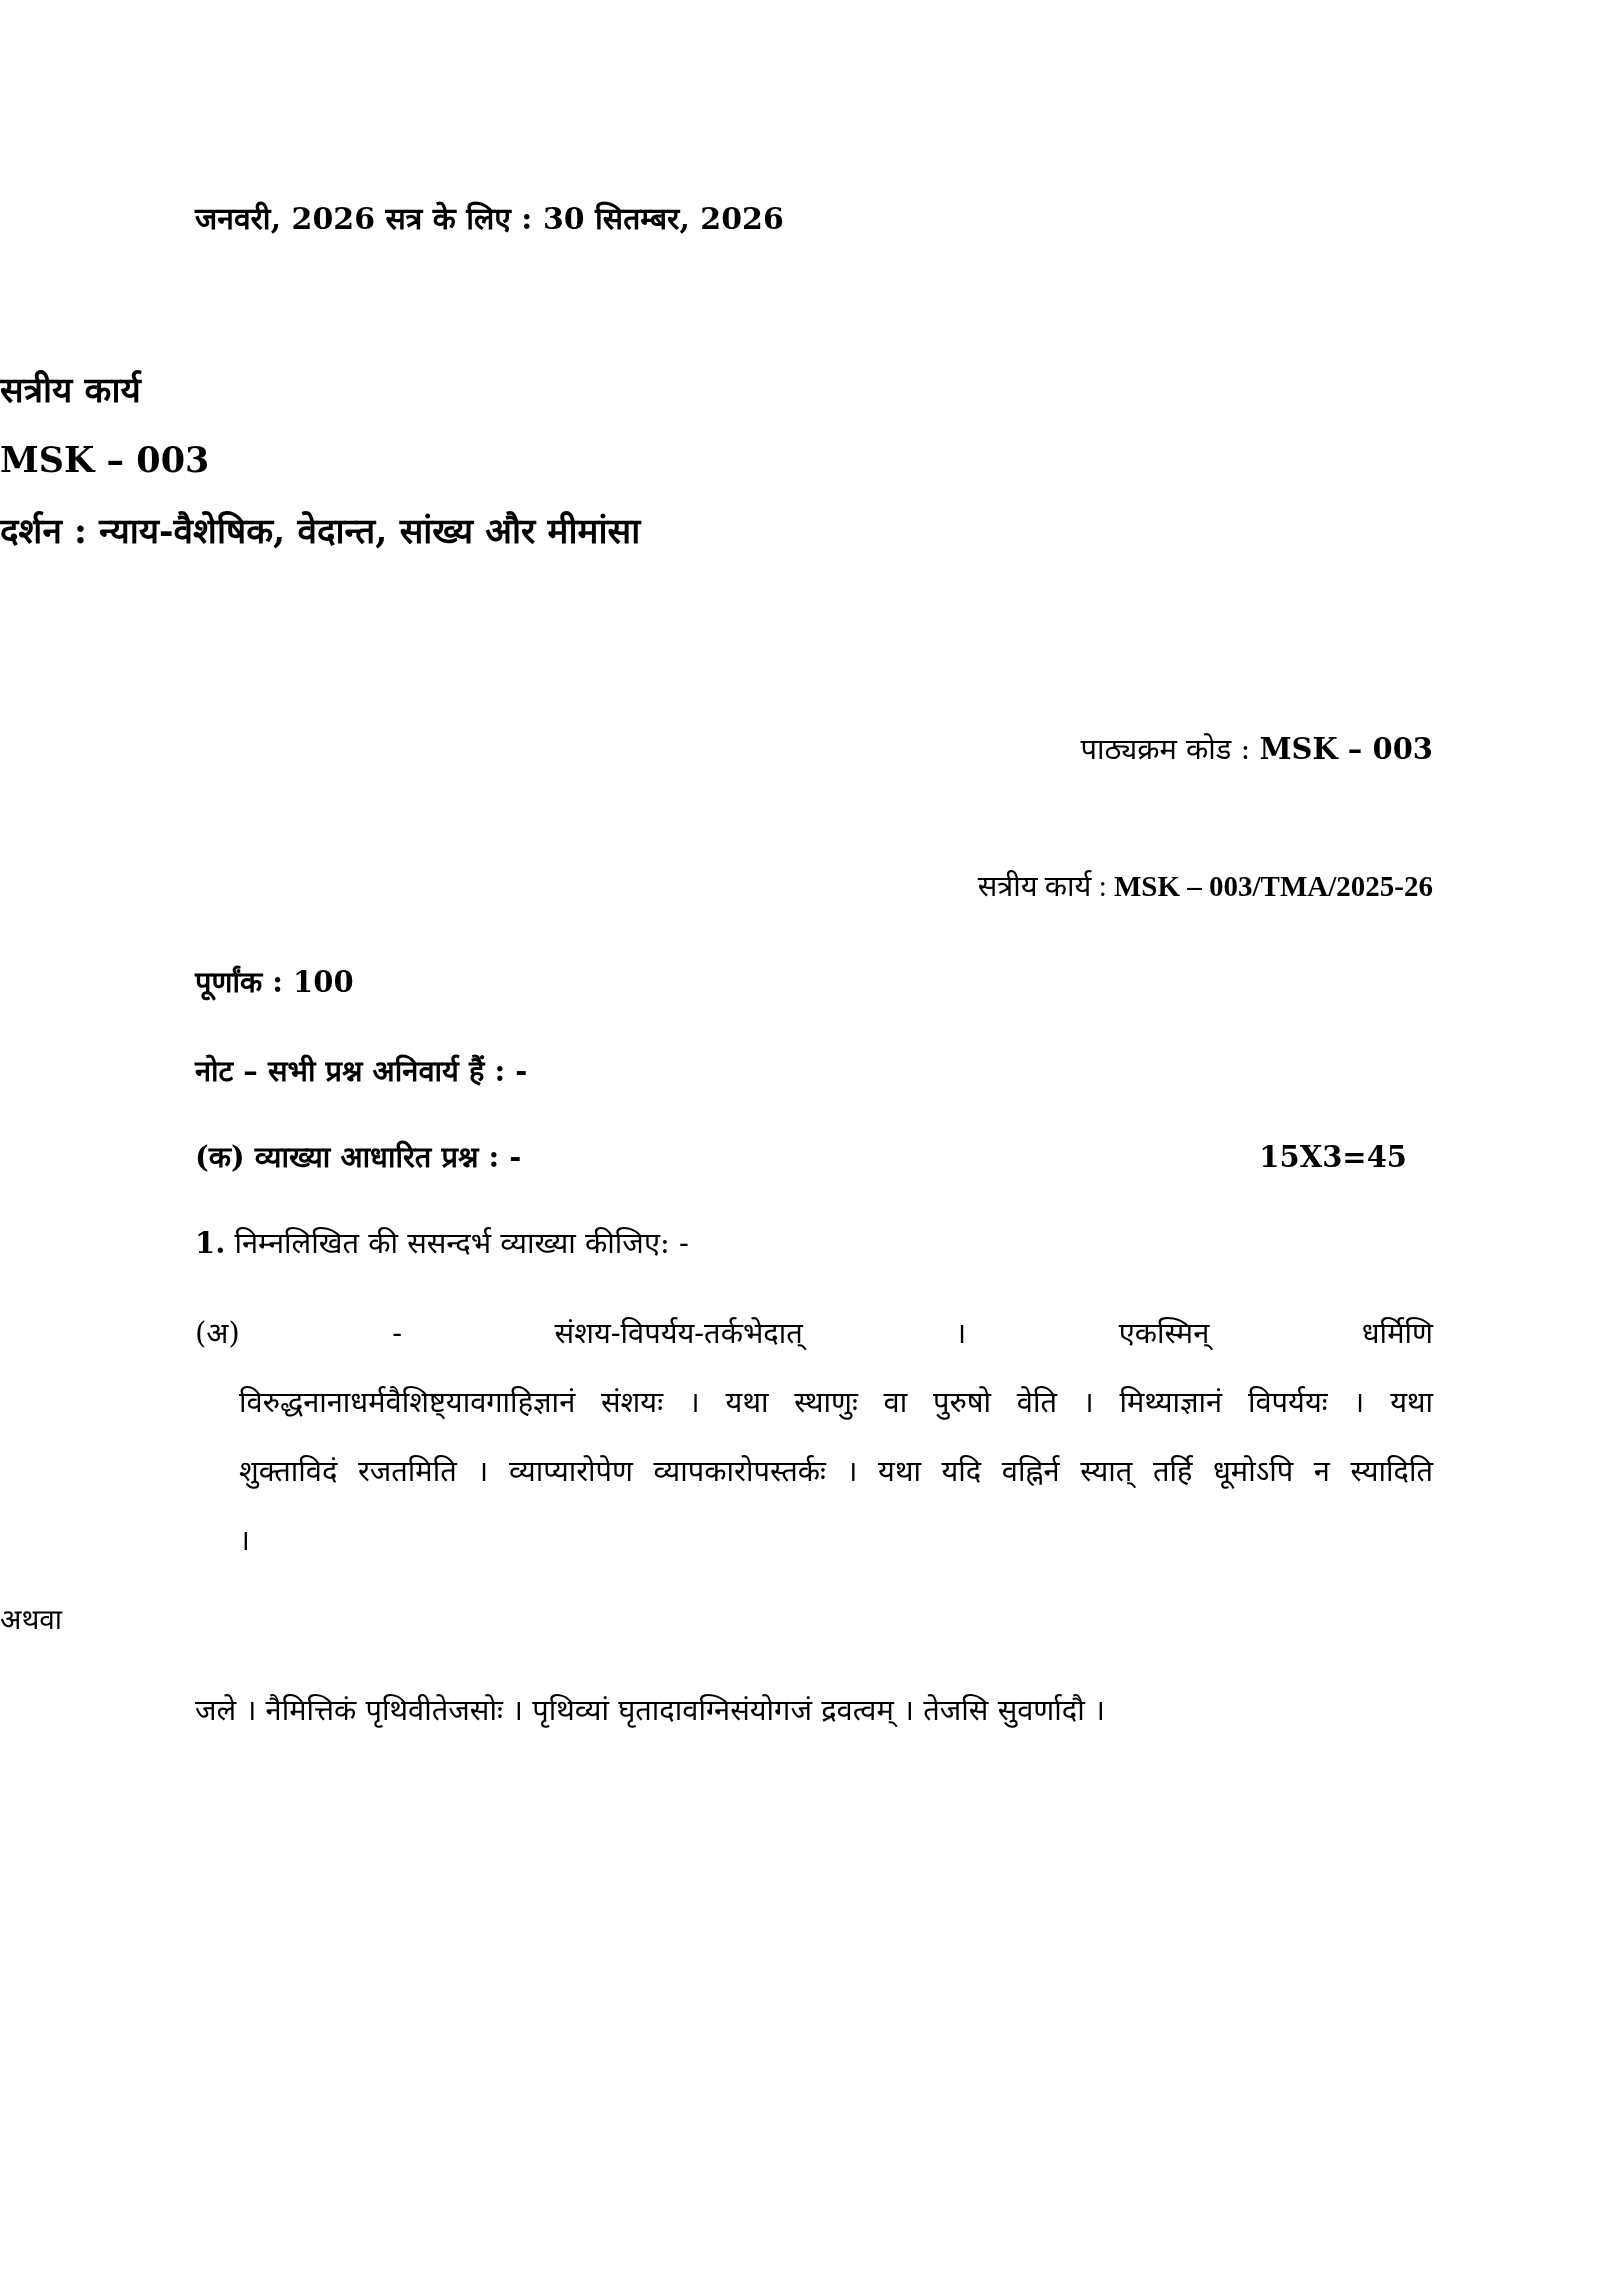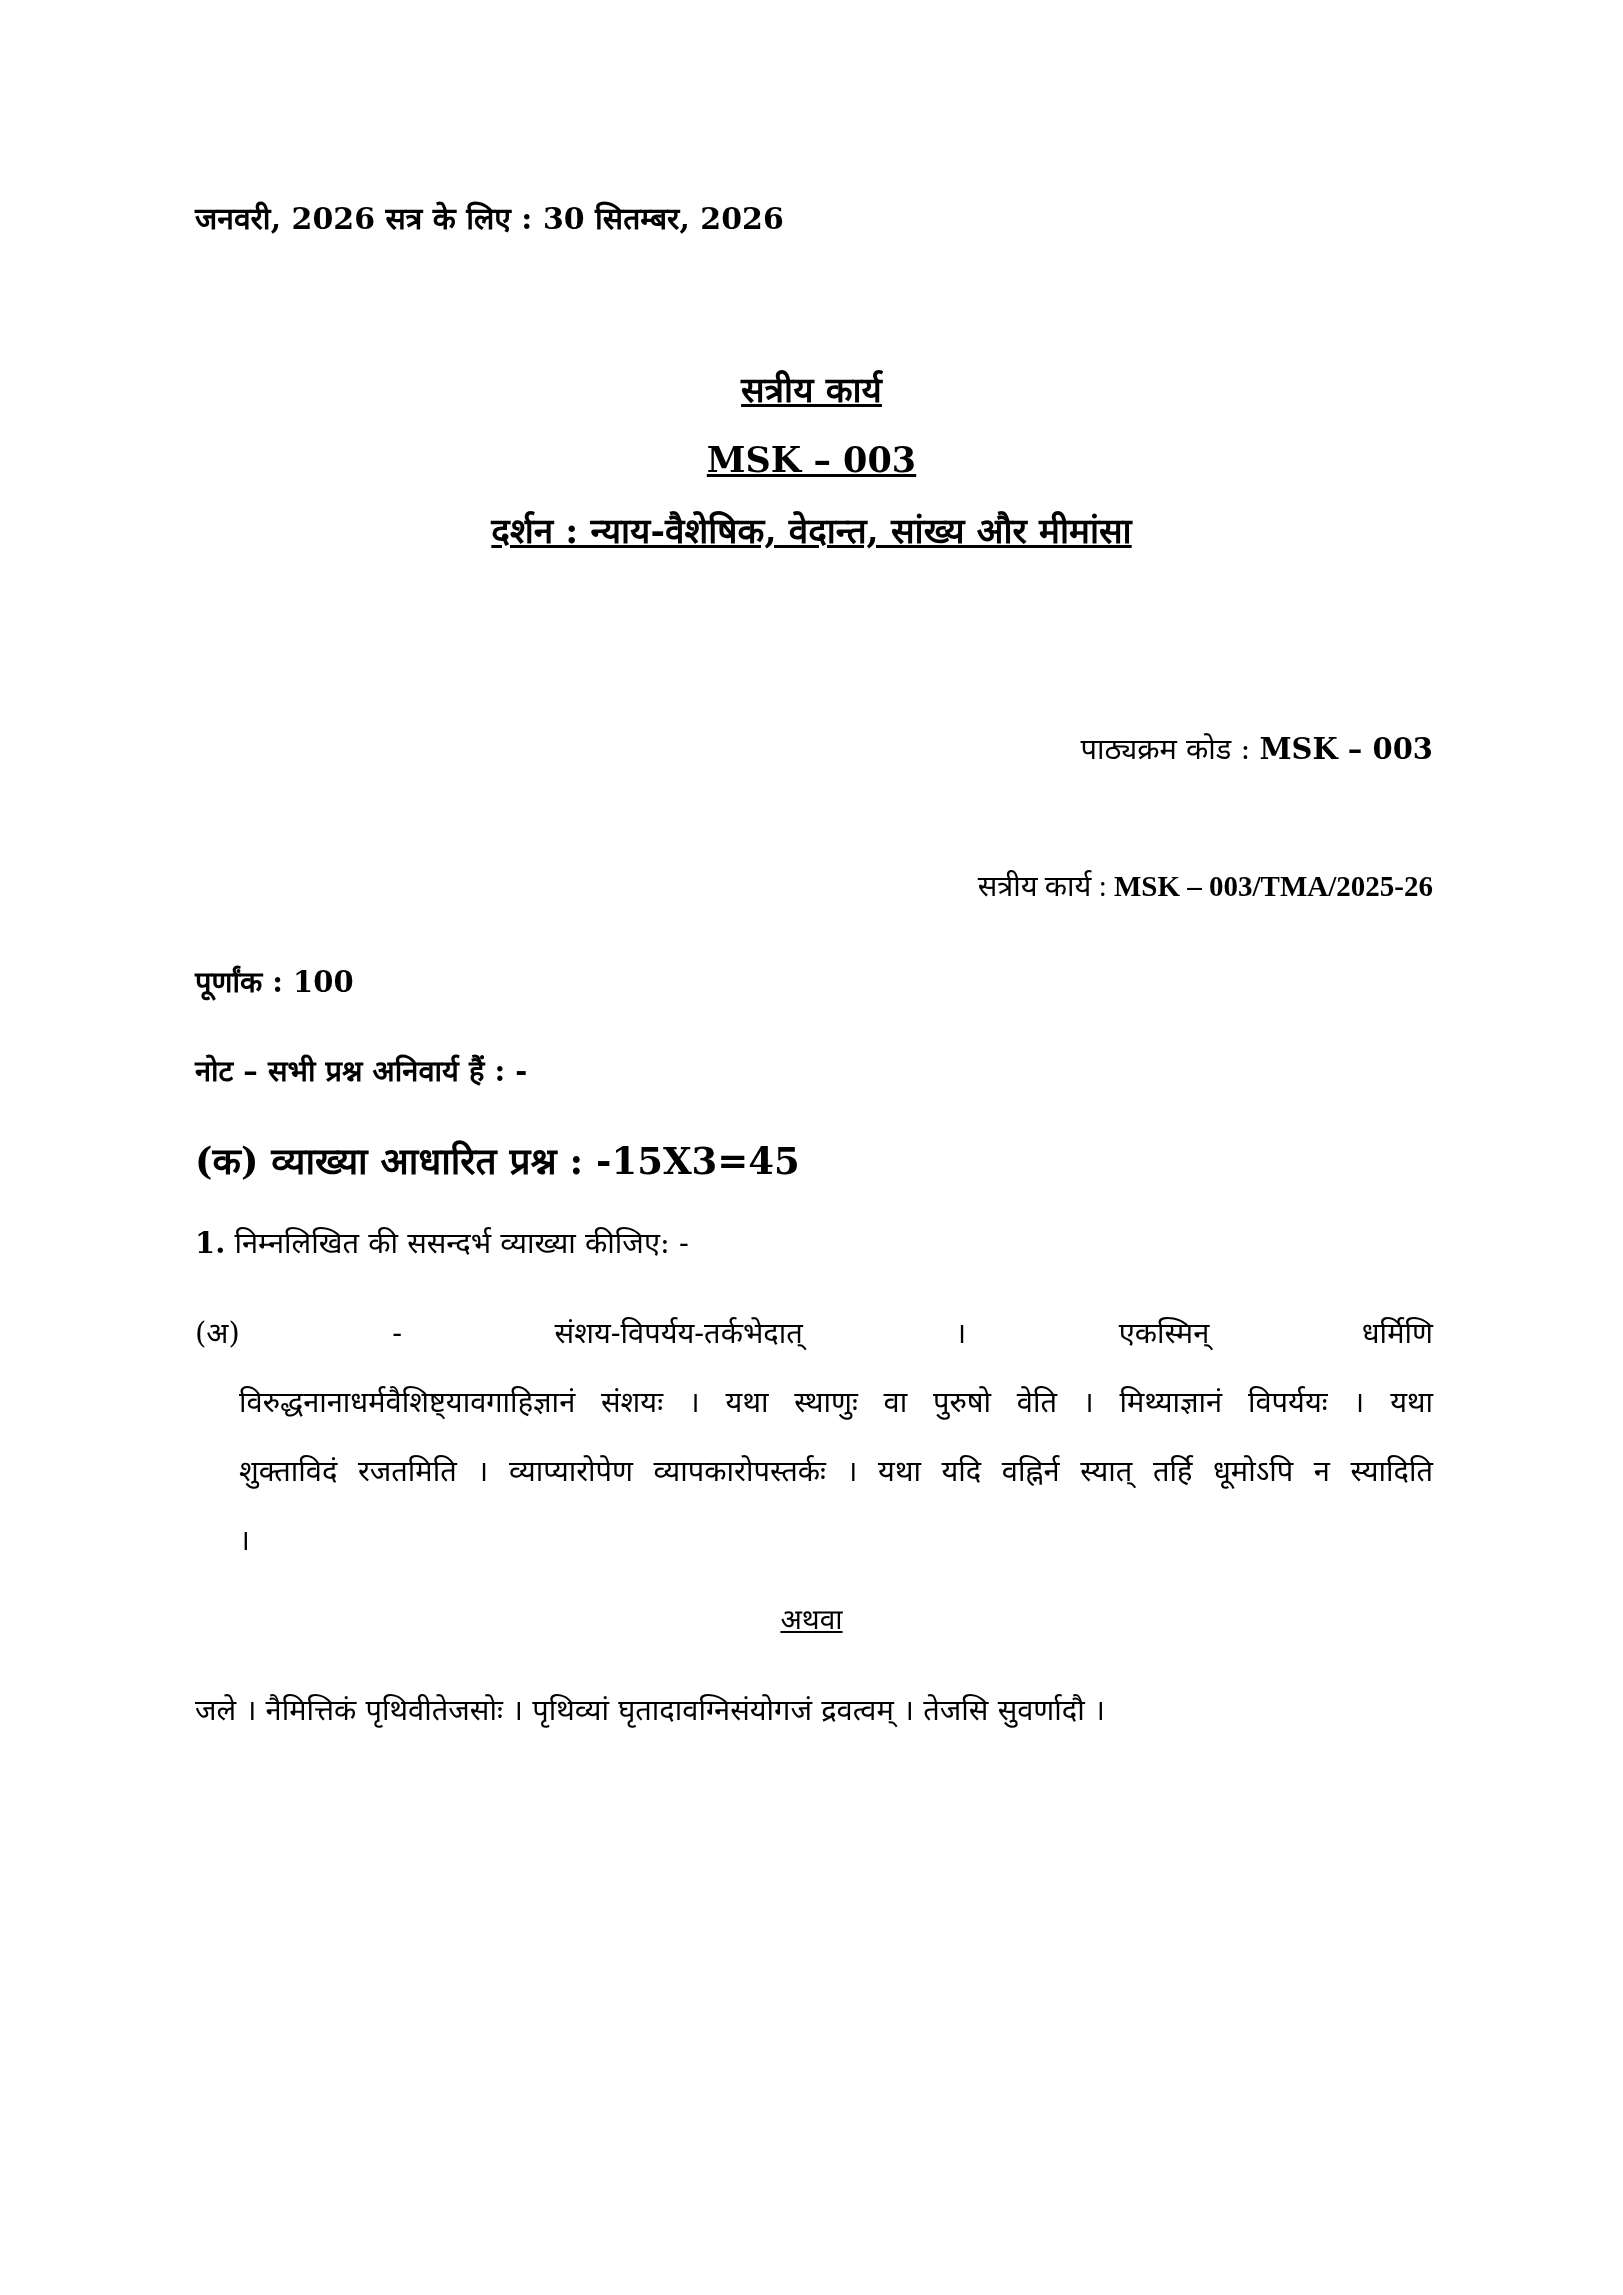--- a/index.html
+++ b/index.html
@@ -2,32 +2,32 @@
 <html style="font-size:10.5px"><head>
 <meta charset="utf-8">
 <style>
   html, body { margin: 0; padding: 0; background: #ffffff; }
   body { width: 1623px; height: 2295px; position: relative; overflow: hidden;
          font-family: "DejaVu Serif", "Liberation Serif", serif; color: #000; }
   .page { position: absolute; left: 0; top: 0; width: 1623px; height: 1622px; background: #fff; border-radius: 16px; }
   .line { position: absolute; white-space: nowrap; line-height: 1; }
   .bold { font-weight: bold; }
   .hdr { left: 195px; top: 204px; font-size: 30px; }
-  .center { left: 0; width: 1623px; text-align: center; text-decoration: underline; }
+  .center { left: 0; width: 1623px; text-align: left; }
   .title1 { top: 372px; font-size: 35px; }
   .title2 { top: 442px; font-size: 35px; }
   .title3 { top: 513px; font-size: 35px; }
   .right { left: 0; width: 1433px; text-align: right; font-size: 29px; margin-top: 44px; }
   .r1 { top: 691px; }
   .r2 { top: 758px; }
   .r3 { top: 828px; font-family: Liberation Serif, serif; }
   .lft { left: 195px; font-size: 29px; }
   .marks-total { top: 968px; }
   .note { top: 1057px; }
-  .section { top: 1143px; left: 195px; width: 1212px; font-size: 37px; display: flex; }
+  .section { top: 1143px; left: 195px; width: 1212px; font-size: 29px; display: flex; justify-content: space-between; }
   .q1 { top: 1229px; }
   .para { position: absolute; left: 195px; width: 1238px; font-size: 29px; line-height: 69px; }
   .para .jl { text-align: justify; text-align-last: justify; display: block; white-space: nowrap; }
   .para .jl.last { text-align-last: left; }
   .para-a { top: 1299px; }
   .para-a .jl { display: flex; justify-content: space-between; }
   .para-a .jl.norm { display: block; margin-left: 44px; }
   .athava { top: 1606px; font-size: 28px; }
   .para-b { top: 1676px; }
 </style>

